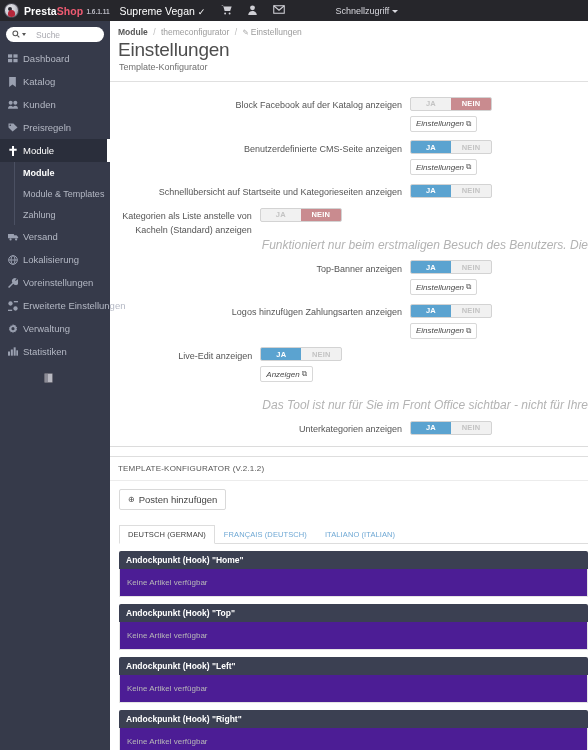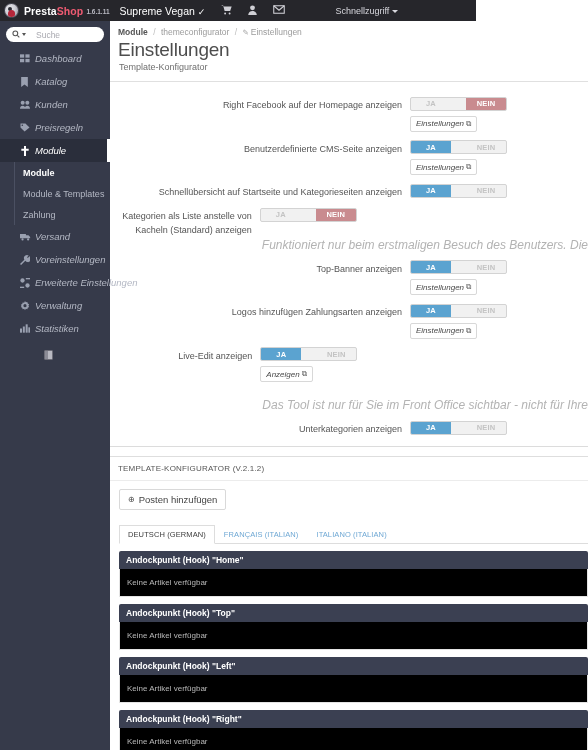--- a/index.html
+++ b/index.html
@@ -10,21 +10,21 @@
     overflow: hidden;
     background: #ffffff;
     font-family: "Liberation Sans", sans-serif;
     font-size: 11px;
     color: #333;
   }
   #app { position: relative; width: 588px; height: 750px; overflow: hidden; }
 
   
   .topbar {
-    position: absolute; top: 0; left: 0; width: 476px; height: 21px;
+    position: absolute; top: 0; left: 0; width: 588px; height: 21px;
     background: #26262b;
     display: flex; align-items: center;
     z-index: 40;
   }
   .ps-logo-wrap { display: flex; align-items: center; padding-left: 4px; }
   .ps-avatar {
     width: 15px; height: 15px; border-radius: 50%;
     background: radial-gradient(circle at 35% 35%, #e8e8ea 0%, #cfcfd6 45%, #8a8a96 100%);
     border: 1px solid #4a4a55;
     position: relative; overflow: hidden; flex: none;
@@ -78,22 +78,22 @@
   .search-icon { font-size: 8px; color: #555; }
   .search-caret {
     display:inline-block; width:0;height:0;margin-left:2px;
     border-left:2.5px solid transparent;border-right:2.5px solid transparent;
     border-top:3px solid #555;
   }
   .search-ph { font-size: 8.5px; color: #a9a9b0; margin-left: 10px; }
 
   .nav-item {
     display: flex; align-items: center; height: 23px;
-    padding-left: 20px; color: #b4b8c4; font-size: 9.5px;
-    position: relative; cursor: pointer; font-style: italic;
+    padding-left: 8px; color: #b4b8c4; font-size: 9.5px;
+    position: relative; cursor: pointer;
   }
   .nav-item .nico {
     width: 13px; font-size: 8.5px; color: #9aa0b0; flex: none;
     display:flex; align-items:center;
   }
   .nav-item .nlabel { margin-left: 2px; white-space: nowrap; }
   .nav-item.active {
     background: #2a2e3b; color: #ffffff;
   }
   .nav-item.active .nico { color: #ffffff; }
@@ -146,21 +146,21 @@
   
   .frow { display: flex; align-items: flex-start; margin-top: 8px; }
   .frow .flabel {
     width: 300px; text-align: right; padding-right: 8px;
     font-size: 9px; color: #555; line-height: 14px; padding-top: 2px;
   }
   .fctrl { flex: 1; }
 
   .toggle {
     display: inline-flex; border-radius: 2px; overflow: hidden;
-    border: 1px solid #d3d3d3; height: 14px; background:#f1f1f1;gap:15px;
+    border: 1px solid #d3d3d3; height: 14px; background:#f1f1f1;
   }
   .toggle .tseg {
     width: 40px; display:flex; align-items:center; justify-content:center;
     font-size: 7.5px; font-weight: bold; letter-spacing: .2px;
     color: #c3c3c3; cursor: pointer; user-select:none;
   }
   .toggle .tseg.on-yes { background: #5ba3d0; color:#fff; }
   .toggle .tseg.on-no  { background: #c98b8f; color:#fff; }
 
   .sub-btn {
@@ -209,21 +209,21 @@
   }
 
   .hook-block { margin-top: 7px; padding-right: 0px; }
   .hook-head {
     background: #3b4052; color: #fff; font-size: 8.5px; font-weight: bold;
     padding: 4px 0 4px 7px; border-radius: 2px 2px 0 0;
     margin-left: 9px;
   }
   .hook-body {
     border: 1px solid #e4e4e4; border-top: none;
-    background:#000000; padding: 9px 0 9px 7px;
+    background:#4c1d95; padding: 9px 0 9px 7px;
     font-size: 8px; color: #b8b8b8;
     margin-left: 9px;
   }
 </style>
 </head>
 <body>
 
 <div id="app">
 
   <div class="topbar">
@@ -338,20 +338,30 @@
         <svg width="11" height="8" viewBox="0 0 13 9" fill="#9aa0b0">
             <path d="M0 1h7v5H0zM7 2.5h3l2 2V6H7z"></path>
             <circle cx="3" cy="7.4" r="1.3"></circle>
             <circle cx="9.6" cy="7.4" r="1.3"></circle>
           </svg>
       </span>
       <span class="nlabel">Versand</span>
     </div>
     <div class="nav-item">
       <span class="nico">
+        <svg width="10" height="10" viewBox="0 0 12 12" fill="none" stroke="#9aa0b0" stroke-width="1.2">
+            <circle cx="6" cy="6" r="5.2"></circle>
+            <ellipse cx="6" cy="6" rx="2.4" ry="5.2"></ellipse>
+            <path d="M0.9 6h10.2"></path>
+          </svg>
+      </span>
+      <span class="nlabel">Lokalisierung</span>
+    </div>
+    <div class="nav-item">
+      <span class="nico">
         <svg width="10" height="10" viewBox="0 0 12 12" fill="#9aa0b0">
             <path d="M8.3 0a3.7 3.7 0 00-3.1 5.6L0 10.7 1.3 12l5.1-5.2A3.7 3.7 0 1011.3 1.6L9.4 3.5 8.5 2.6l1.9-1.9A3.7 3.7 0 008.3 0z"></path>
           </svg>
       </span>
       <span class="nlabel">Voreinstellungen</span>
     </div>
     <div class="nav-item">
       <span class="nico">
         <svg width="10" height="10" viewBox="0 0 12 12" fill="#9aa0b0">
             <circle cx="3" cy="3" r="2.6"></circle>
@@ -395,21 +405,21 @@
       <span class="sep">/</span>
       <span class="pencil">✎</span><span>Einstellungen</span>
     </div>
 
     <div class="page-title">Einstellungen</div>
     <div class="page-sub">Template-Konfigurator</div>
 
     <div class="panel">
 
       <div class="frow">
-        <div class="flabel">Right Facebook auf der Homepage anzeigen</div>
+        <div class="flabel">Block Facebook auf der Katalog anzeigen</div>
         <div class="fctrl">
           <div class="toggle">
             <div class="tseg">JA</div>
             <div class="tseg on-no">NEIN</div>
           </div>
           <div><span class="sub-btn">
                 <span>Einstellungen</span>
                 <span class="ext-ico">⧉</span>
               </span></div>
         </div>
@@ -508,21 +518,21 @@
     <div class="tk-panel">
       <div class="tk-head">TEMPLATE-KONFIGURATOR (V.2.1.2)</div>
       <div class="tk-body">
         <div class="add-btn">
           <span class="plus-ico">⊕</span>
           <span>Posten hinzufügen</span>
         </div>
 
         <div class="lang-tabs">
           <div class="lang-tab act">DEUTSCH (GERMAN)</div>
-          <div class="lang-tab">FRANÇAIS (ITALIAN)</div>
+          <div class="lang-tab">FRANÇAIS (DEUTSCH)</div>
           <div class="lang-tab">ITALIANO (ITALIAN)</div>
         </div>
       </div>
 
       <div class="hook-block">
         <div class="hook-head">Andockpunkt (Hook) "Home"</div>
         <div class="hook-body">Keine Artikel verfügbar</div>
       </div>
       <div class="hook-block">
         <div class="hook-head">Andockpunkt (Hook) "Top"</div>

